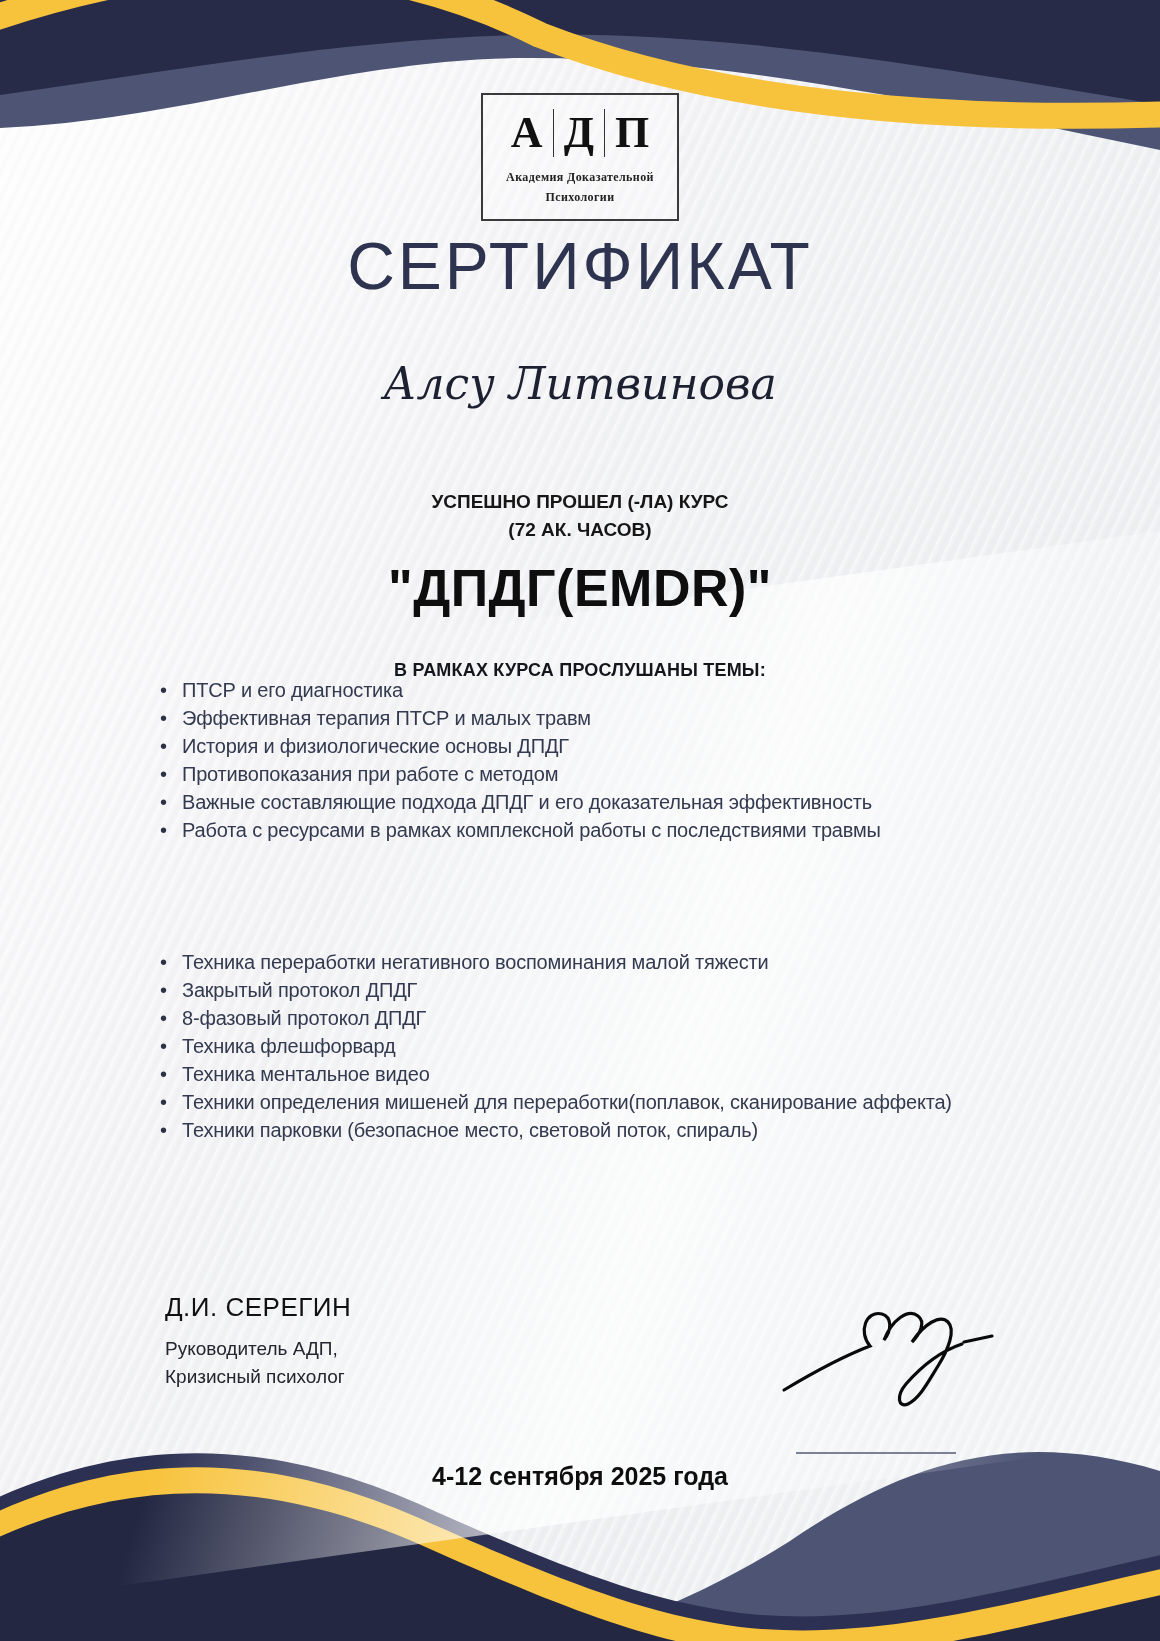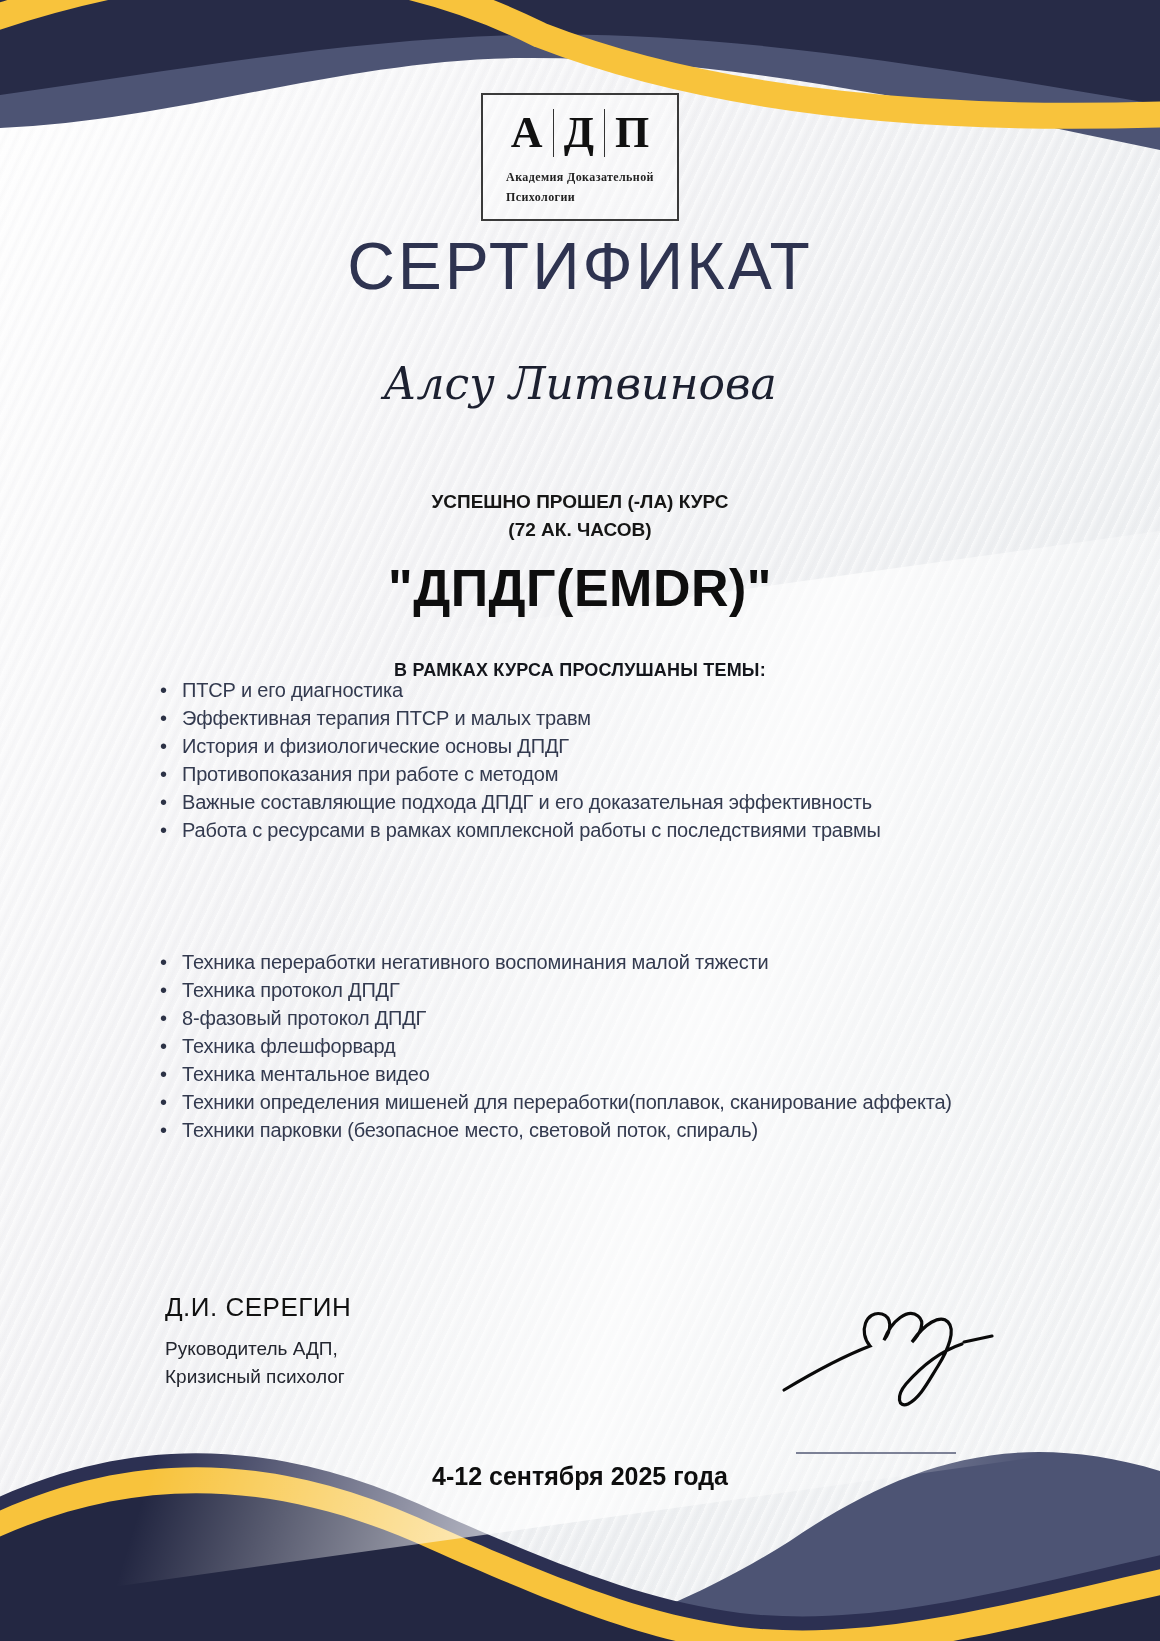--- a/index.html
+++ b/index.html
@@ -27,21 +27,21 @@
 
   .logo-box {
     position:absolute; top:93px; left:50%; transform:translateX(-50%);
     width:198px; height:128px; border:2px solid #3a3a3a;
     display:flex; flex-direction:column; align-items:center; justify-content:center;
     background:rgba(255,255,255,0.35); z-index:3;
   }
   .logo-letters { display:flex; align-items:center; gap:10px; margin-top:2px; }
   .logo-letter { font-family:"Liberation Serif", serif; font-weight:bold; font-size:44px; color:#111; line-height:1; }
   .logo-divider { width:1px; height:48px; background:#333; }
-  .logo-org { margin-top:10px; font-family:"Liberation Serif", serif; font-weight:bold; font-size:12px; color:#222; letter-spacing:0.4px; line-height:1.7; }
+  .logo-org { margin-top:10px; text-align:center; font-family:"Liberation Serif", serif; font-weight:bold; font-size:12px; color:#222; letter-spacing:0.4px; line-height:1.7; }
 
   .title {
     position:absolute; top:228px; width:100%; text-align:center;
     font-family:Liberation Sans, sans-serif; font-weight:normal;
     font-size:66px; letter-spacing:3px; color:#2e3350; z-index:3;
   }
   .recipient {
     position:absolute; top:358px; width:100%; text-align:center;
     font-family:"DejaVu Serif", serif; font-style:italic;
     font-size:44px; color:#1c2030; z-index:3;
@@ -124,21 +124,21 @@
       <li>ПТСР и его диагностика</li>
       <li>Эффективная терапия ПТСР и малых травм</li>
       <li>История и физиологические основы ДПДГ</li>
       <li>Противопоказания при работе с методом</li>
       <li>Важные составляющие подхода ДПДГ и его доказательная эффективность</li>
       <li>Работа с ресурсами в рамках комплексной работы с последствиями травмы</li>
     </ul>
 
   <ul class="bullet-list tools">
       <li>Техника переработки негативного воспоминания малой тяжести</li>
-      <li>Техника протокол ДПДГ</li>
+      <li>Закрытый протокол ДПДГ</li>
       <li>8-фазовый протокол ДПДГ</li>
       <li>Техника флешфорвард</li>
       <li>Техника ментальное видео</li>
       <li>Техники определения мишеней для переработки(поплавок, сканирование аффекта)</li>
       <li>Техники парковки (безопасное место, световой поток, спираль)</li>
     </ul>
 
   <div class="signer">
     <div class="signer-name">Д.И. СЕРЕГИН</div>
     <div class="signer-role">

